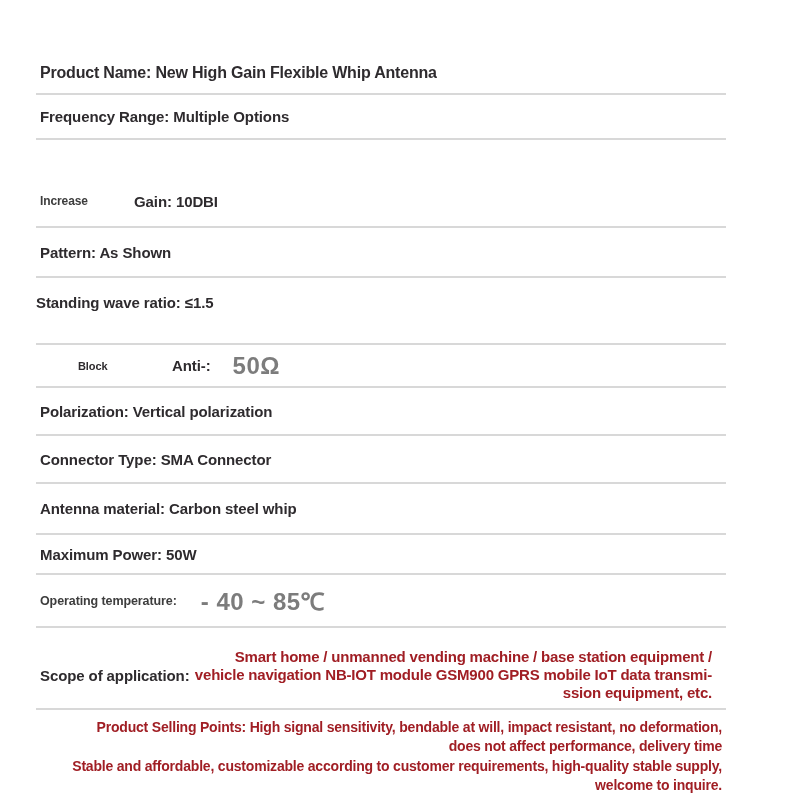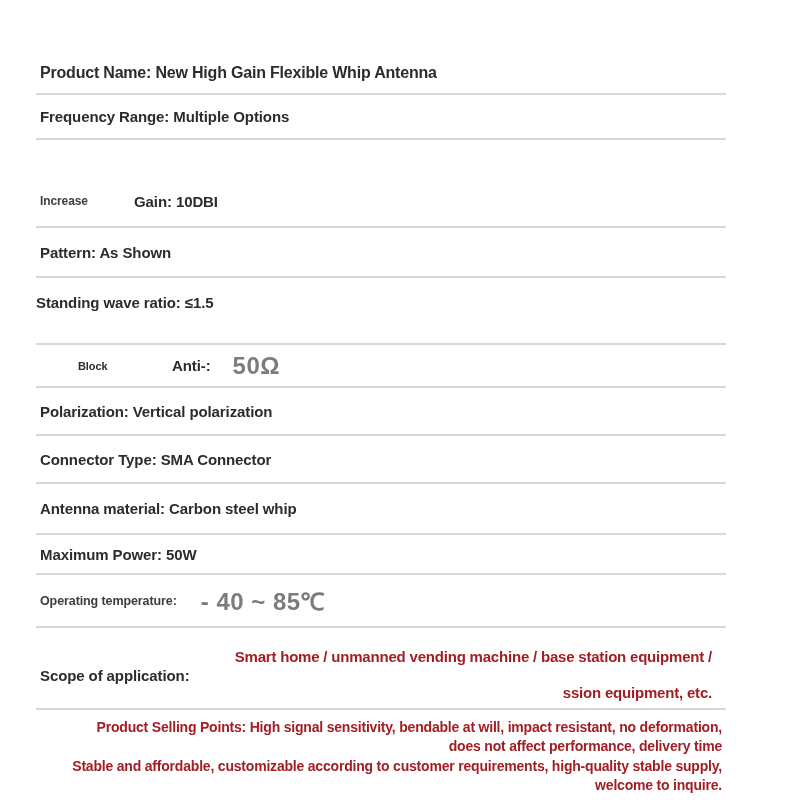--- a/index.html
+++ b/index.html
@@ -96,21 +96,21 @@
 
   <div class="row r11">
     <span class="temp-label">Operating temperature:</span>
     <span class="big-gray gap24">- 40 ~ 85℃</span>
   </div>
 
   <div class="row r12">
     <span class="scope-label">Scope of application:</span>
     <span class="scope-red">
       <span class="red-line">Smart home / unmanned vending machine / base station equipment /</span><br>
-      <br>
+      <span class="red-line">vehicle navigation NB-IOT module GSM900 GPRS mobile IoT data transmi-</span><br>
       <span class="red-line">ssion equipment, etc.</span>
     </span>
   </div>
 
   <div class="row r13">
     <div class="sell-line">Product Selling Points: High signal sensitivity, bendable at will, impact resistant, no deformation,</div>
     <div class="sell-line">does not affect performance, delivery time</div>
     <div class="sell-line p2">Stable and affordable, customizable according to customer requirements, high-quality stable supply,</div>
     <div class="sell-line">welcome to inquire.</div>
   </div>

